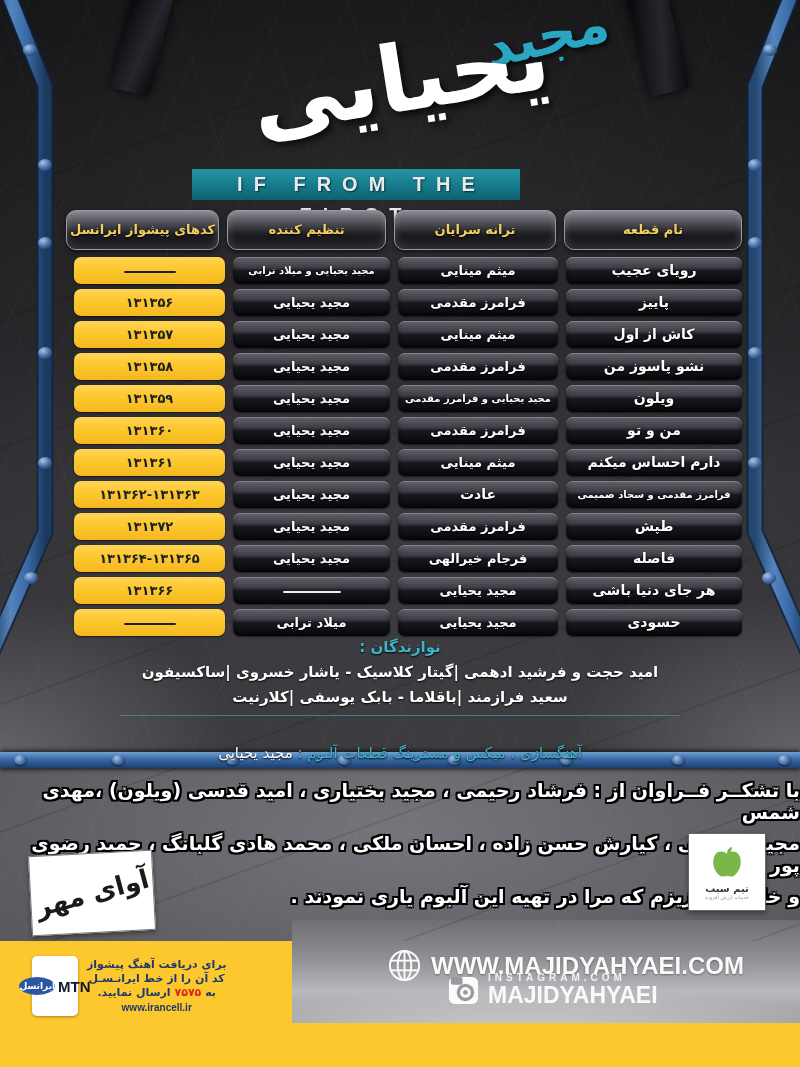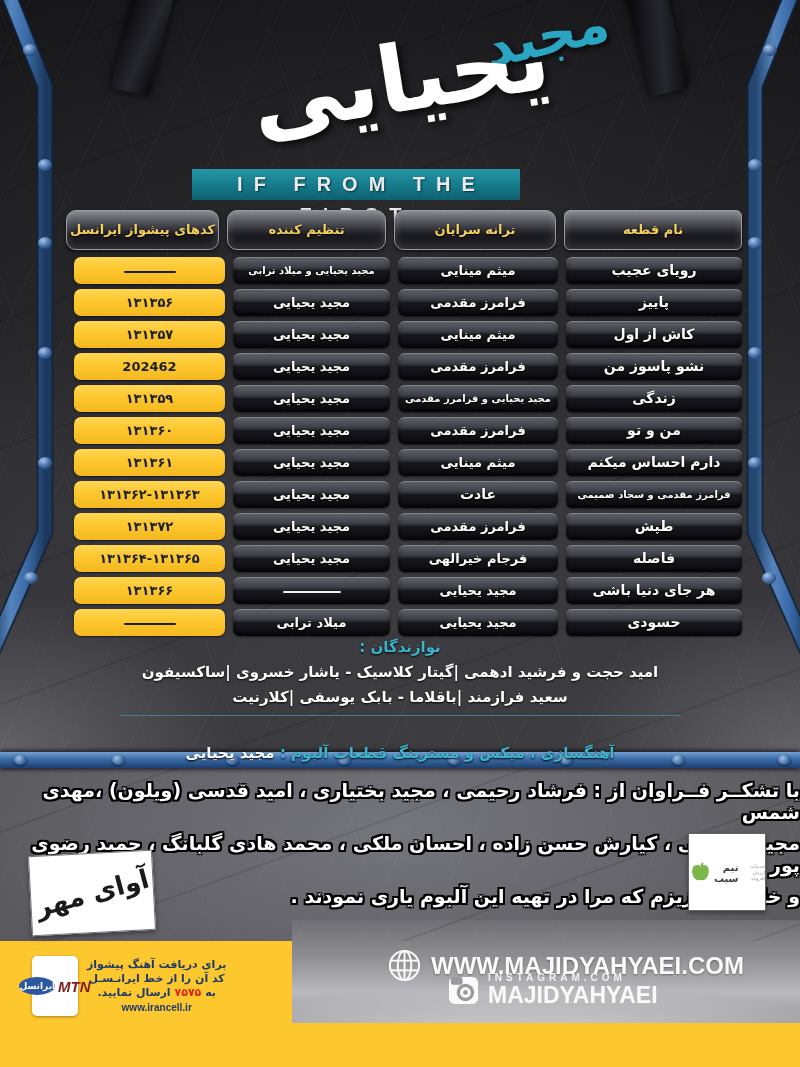--- a/index.html
+++ b/index.html
@@ -60,68 +60,68 @@
     text-shadow:0 1px 2px #000;}
   .rows{display:flex;flex-direction:column;gap:5px;}
   .trow{display:flex;gap:8px;}
   .cell{height:27px;line-height:27px;text-align:center;border-radius:7px;color:#fff;
     font-weight:bold;font-size:13px;overflow:hidden;white-space:nowrap;
     background:linear-gradient(180deg,#63636b 0%,#3e3e46 38%,#17171d 52%,#0a0a0e 100%);
     box-shadow:inset 0 1px 1px rgba(255,255,255,.3), inset 0 -2px 5px rgba(0,0,0,.6), 0 1px 2px rgba(0,0,0,.55);
     text-shadow:0 1px 2px #000;}
   .name-cell{font-size:14px;}
   .cell.small{font-size:10px;}
-  .thead>:nth-child(1),.trow>:nth-child(1){width:176px;border-radius:6px;}
+  .thead>:nth-child(1),.trow>:nth-child(1){width:176px;}
   .thead>:nth-child(2),.trow>:nth-child(2){width:160px;}
   .thead>:nth-child(3),.trow>:nth-child(3){width:157px;}
   .thead>:nth-child(4){width:151px;}
   .trow>:nth-child(4){width:151px;}
   .code-cell{position:relative;background:linear-gradient(180deg,#ffd654 0%,#fdc72e 45%,#f3b81f 100%);
     color:#1c2026;box-shadow:0 1px 2px rgba(0,0,0,.6);text-shadow:none;border-radius:7px;}
   .code-cell::after{content:'';position:absolute;left:-8px;top:50%;margin-top:-8px;
     border-top:8px solid transparent;border-bottom:8px solid transparent;border-right:9px solid #fdc72e;}
   .dashline{display:inline-block;width:58px;height:2px;background:#eee;border-radius:1px;vertical-align:middle;}
   .dashline.dark{background:#1c2026;width:52px;}
   
   .musicians{position:absolute;left:0;top:638px;width:800px;z-index:4;direction:rtl;text-align:center;color:#fff;}
   .mus-heading{color:#3db5cc;font-size:15px;font-weight:bold;margin-bottom:4px;text-shadow:0 1px 2px #000;}
   .mus-line{font-size:15px;font-weight:bold;margin-top:7px;text-shadow:0 1px 2px #000;}
   .mus-divider{width:560px;height:1px;margin:9px auto 7px;background:#3f7f93;}
-  .mus-prod{font-size:15px;font-weight:bold;text-shadow:0 1px 2px #000;margin-top:28px;}
+  .mus-prod{font-size:15px;font-weight:normal;text-shadow:0 1px 2px #000;margin-top:28px;}
   .mus-prod .lbl{color:#3db5cc;}
   .mus-prod .val{color:#fff;}
   
   .thanks{position:absolute;left:0;top:770px;width:800px;z-index:4;direction:rtl;text-align:right;color:#fff;}
   .thanks div{font-size:19px;font-weight:bold;margin-top:9px;
     text-shadow:-2px -2px 0 #000,2px -2px 0 #000,-2px 2px 0 #000,2px 2px 0 #000,0 -2px 0 #000,0 2px 0 #000,-2px 0 0 #000,2px 0 0 #000;}
   
   .avaye-box{position:absolute;left:30px;top:853px;width:122px;height:78px;z-index:5;background:#fff;
     border:1px solid #777;transform:rotate(-3deg);display:flex;align-items:center;justify-content:center;
     box-shadow:0 2px 5px rgba(0,0,0,.4);}
   .avaye-text{font-size:26px;font-weight:bold;color:#1a1a1a;transform:rotate(-12deg);direction:rtl;}
   .sib-box{position:absolute;left:688px;top:833px;width:76px;height:76px;z-index:5;background:#fff;
-    border:1px solid #666;display:flex;flex-direction:row;align-items:center;justify-content:center;
+    border:1px solid #666;display:flex;flex-direction:column;align-items:center;justify-content:center;
     box-shadow:0 2px 5px rgba(0,0,0,.4);}
   .sib-name{font-size:10px;font-weight:bold;color:#3a3a3a;direction:rtl;margin-top:2px;}
   .sib-sub{font-size:5px;color:#999;direction:rtl;}
   
   .website-row{position:absolute;left:388px;top:936px;z-index:5;display:flex;align-items:center;gap:10px;margin-top:13px;}
   .website-text{font-family:"Liberation Sans",sans-serif;font-weight:bold;font-size:24px;color:#fbfbfb;
     text-shadow:0 1px 2px rgba(0,0,0,.35);}
   .insta-row{position:absolute;left:448px;top:972px;z-index:5;display:flex;align-items:center;gap:9px;}
   .insta-txt{display:flex;flex-direction:column;}
   .insta-domain{font-family:"Liberation Sans",sans-serif;font-size:10px;letter-spacing:4px;color:#f2f2f2;font-weight:bold;}
   .insta-handle{font-family:"Liberation Sans",sans-serif;font-size:23px;font-weight:bold;color:#fafafa;line-height:1.05;}
   
   .irancell{position:absolute;left:32px;top:956px;z-index:5;display:flex;align-items:center;gap:9px;}
   .mtn-box{width:46px;height:60px;background:#fff;border-radius:5px;display:flex;flex-direction:row;
     align-items:center;justify-content:center;gap:3px;box-shadow:0 1px 3px rgba(0,0,0,.35);}
   .mtn-oval{width:40px;height:18px;background:#2a56a4;border-radius:50%;color:#fff;font-size:9px;
     font-weight:bold;text-align:center;line-height:18px;direction:rtl;}
-  .mtn-word{font-family:"Liberation Sans",sans-serif;font-style:italic;font-weight:bold;font-size:15px;color:#7f1d1d;}
+  .mtn-word{font-family:"Liberation Sans",sans-serif;font-weight:bold;font-size:15px;color:#0f172a;}
   .ir-text{direction:rtl;text-align:center;color:#1d3a6b;font-weight:bold;font-size:11px;line-height:14px;}
   .ir-red{color:#e0261b;}
   .ir-url{font-family:"Liberation Sans",sans-serif;font-size:10px;direction:ltr;margin-top:1px;}
 </style>
 </head>
 <body>
 
 <div class="poster">
 
   <div class="bg-top"></div>
@@ -196,24 +196,24 @@
         <div class="trow">
           <div class="cell name-cell">کاش از اول</div>
           <div class="cell">میثم مینایی</div>
           <div class="cell">مجید یحیایی</div>
           <div class="cell code-cell">۱۳۱۳۵۷</div>
         </div>
         <div class="trow">
           <div class="cell name-cell">نشو پاسوز من</div>
           <div class="cell">فرامرز مقدمی</div>
           <div class="cell">مجید یحیایی</div>
-          <div class="cell code-cell">202462</div>
-        </div>
-        <div class="trow">
-          <div class="cell name-cell">زندگی</div>
+          <div class="cell code-cell">۱۳۱۳۵۸</div>
+        </div>
+        <div class="trow">
+          <div class="cell name-cell">ویلون</div>
           <div class="cell small">مجید یحیایی و فرامرز مقدمی</div>
           <div class="cell">مجید یحیایی</div>
           <div class="cell code-cell">۱۳۱۳۵۹</div>
         </div>
         <div class="trow">
           <div class="cell name-cell">من و تو</div>
           <div class="cell">فرامرز مقدمی</div>
           <div class="cell">مجید یحیایی</div>
           <div class="cell code-cell">۱۳۱۳۶۰</div>
         </div>

